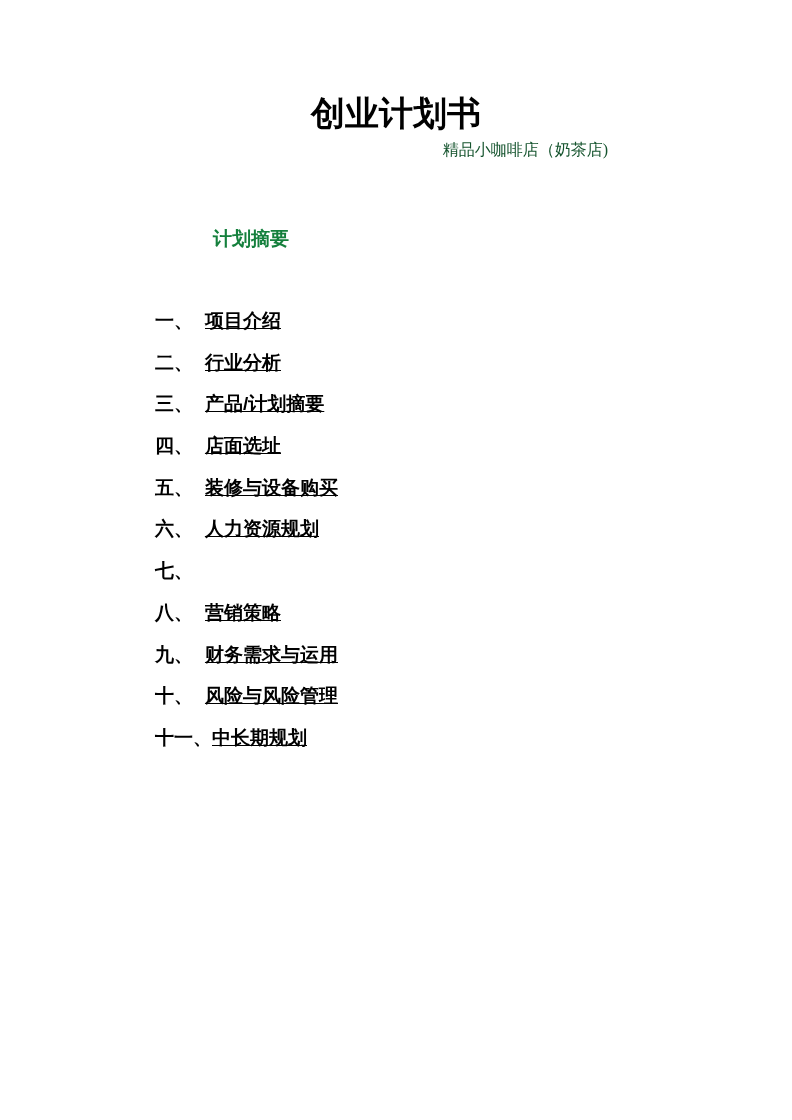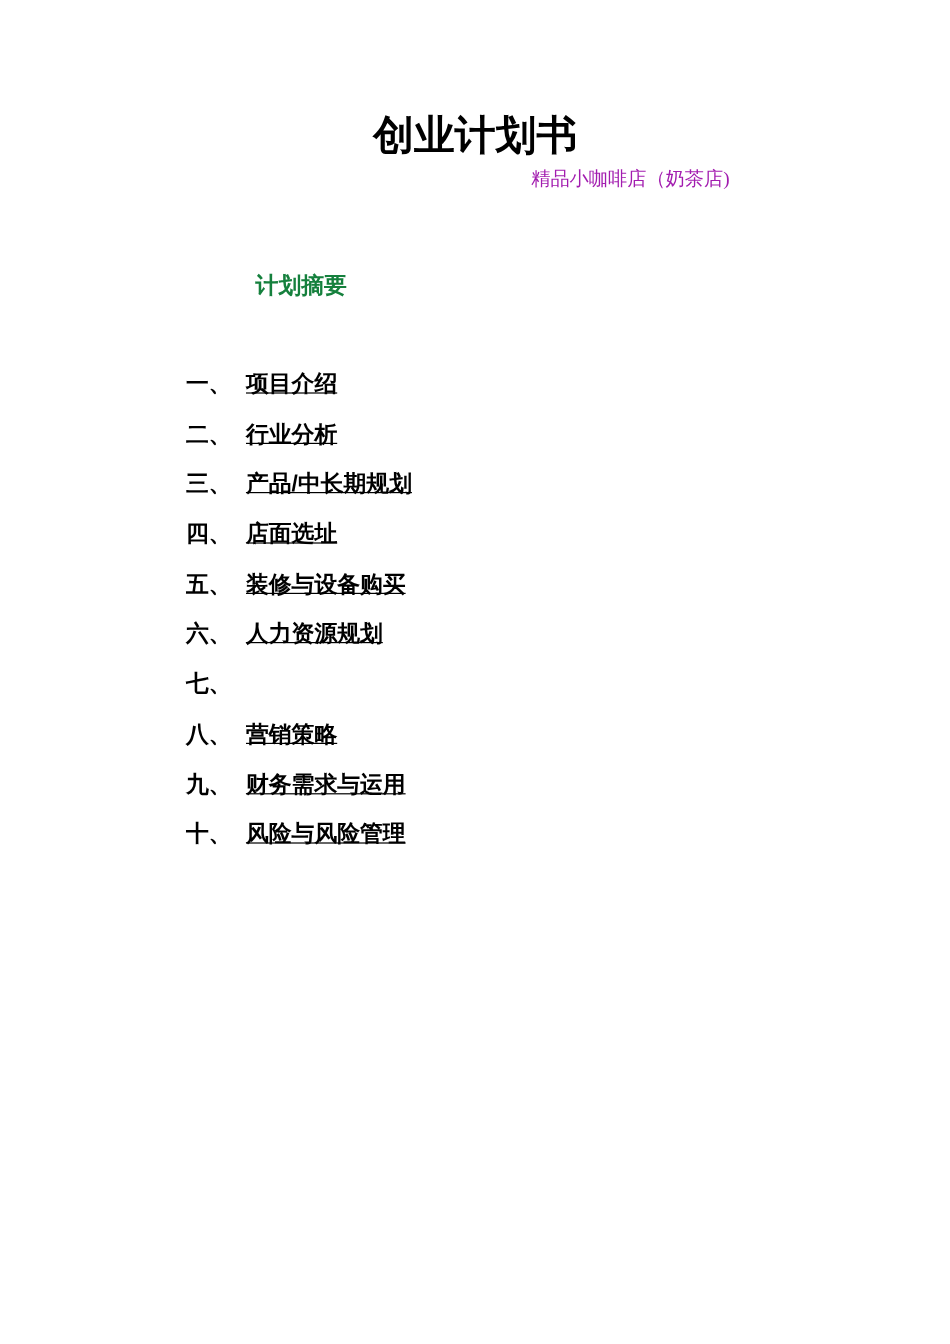--- a/index.html
+++ b/index.html
@@ -33,21 +33,21 @@
   .doc-subtitle {
     position: absolute;
     top: 140px;
     right: 184px;
     margin: 0;
     text-align: right;
     font-family: "Liberation Serif", serif;
     font-weight: 400;
     font-size: 16px;
     line-height: 20px;
-    color: #a21caf;
+    color: #14532d;
   }
   .section-heading {
     position: absolute;
     top: 228px;
     left: 213px;
     margin: 0;
     font-family: "Liberation Sans", sans-serif;
     font-weight: 700;
     font-size: 19px;
     line-height: 22px;
@@ -98,21 +98,21 @@
     <li>
       <span class="toc-num">一、</span>
       <span class="toc-label">项目介绍</span>
     </li>
     <li>
       <span class="toc-num">二、</span>
       <span class="toc-label">行业分析</span>
     </li>
     <li>
       <span class="toc-num">三、</span>
-      <span class="toc-label">产品/中长期规划</span>
+      <span class="toc-label">产品/计划摘要</span>
     </li>
     <li>
       <span class="toc-num">四、</span>
       <span class="toc-label">店面选址</span>
     </li>
     <li>
       <span class="toc-num">五、</span>
       <span class="toc-label">装修与设备购买</span>
     </li>
     <li>
@@ -127,15 +127,19 @@
       <span class="toc-label">营销策略</span>
     </li>
     <li>
       <span class="toc-num">九、</span>
       <span class="toc-label">财务需求与运用</span>
     </li>
     <li>
       <span class="toc-num">十、</span>
       <span class="toc-label">风险与风险管理</span>
     </li>
+    <li>
+      <span class="toc-num">十一、</span>
+      <span class="toc-label">中长期规划</span>
+    </li>
   </ol>
 
 </div>
 
 </body></html>

